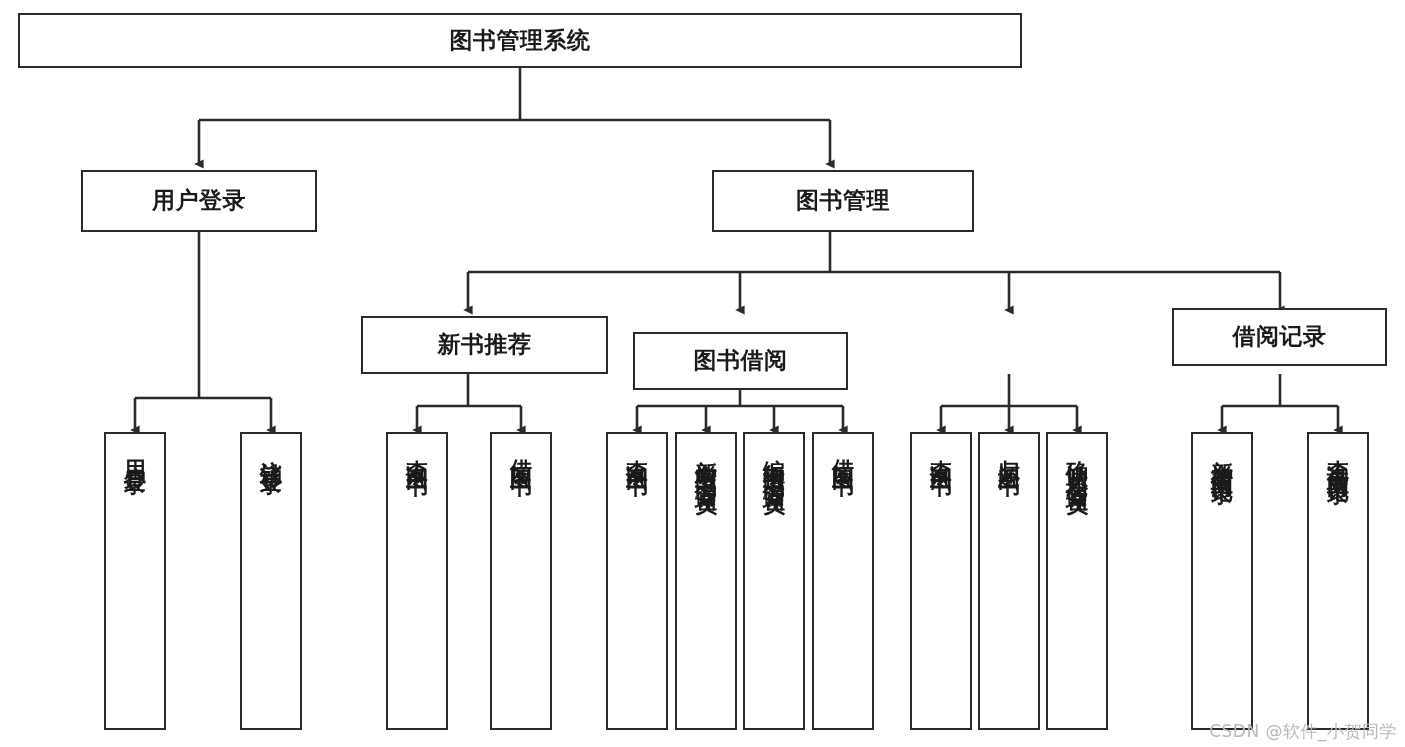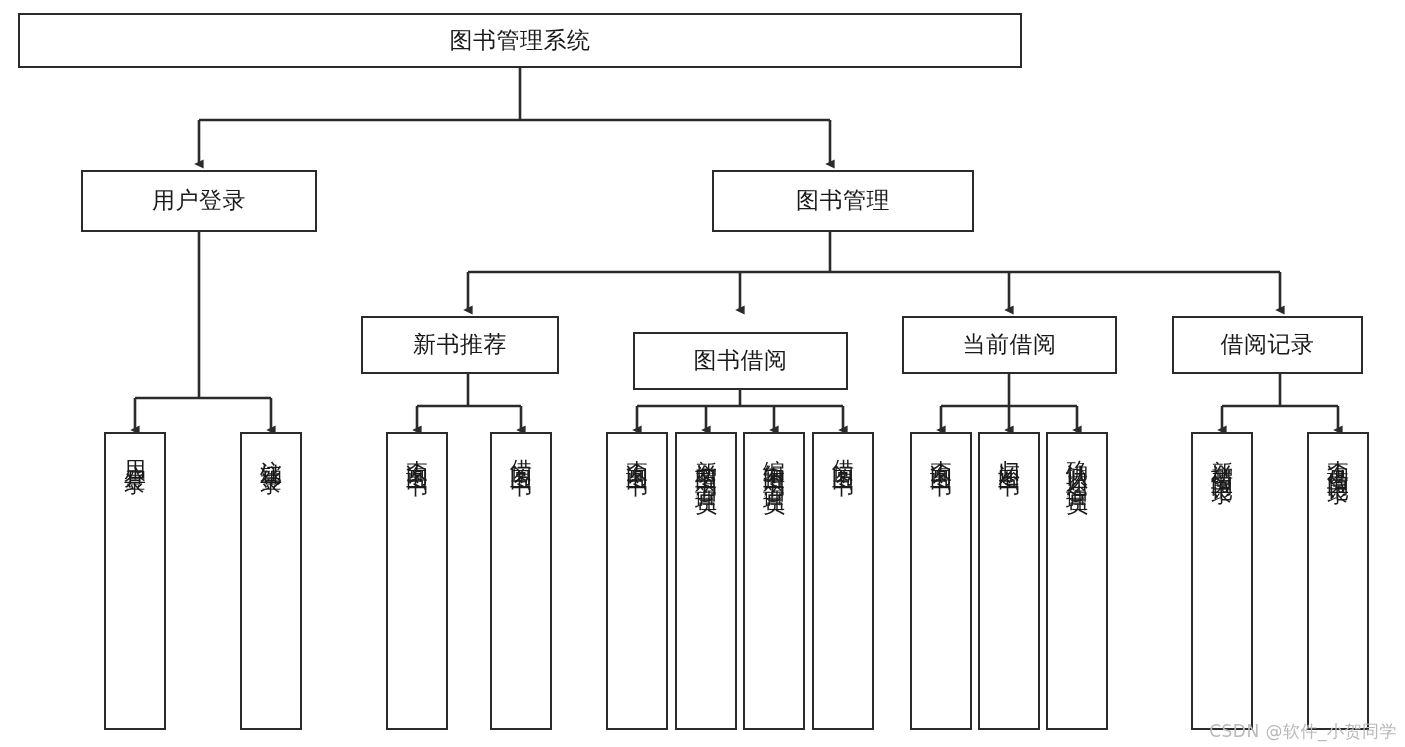--- a/index.html
+++ b/index.html
@@ -34,20 +34,21 @@
     display: flex;
     align-items: center;
     justify-content: center;
     color: #1a1a1a;
   }
   .node .label {
     display: block;
     text-align: center;
     line-height: 1.18;
     white-space: nowrap;
+    font-weight: bold;
   }
   
   .node.horiz .label {
     font-size: 23px;
     letter-spacing: 0.5px;
   }
   .node.root .label {
     font-size: 23px;
   }
   
@@ -138,30 +139,27 @@
     <span class="label">图书管理系统</span>
   </div>
 
   <div class="node horiz" style="left:81px; top:170px; width:236px; height:62px;">
     <span class="label">用户登录</span>
   </div>
   <div class="node horiz" style="left:712px; top:170px; width:262px; height:62px;">
     <span class="label">图书管理</span>
   </div>
 
-  <div class="node horiz" style="left:361px; top:316px; width:198px; height:58px;">
+  <div class="node horiz" style="left:361px; top:316px; width:247px; height:58px;">
     <span class="label">新书推荐</span>
   </div>
   <div class="node horiz" style="left:633px; top:332px; width:215px; height:58px;">
     <span class="label">图书借阅</span>
   </div>
-  <div class="node horiz" style="left:902px; top:316px; width:215px; height:58px;">
-    <span class="label">当前借阅</span>
-  </div>
-  <div class="node horiz" style="left:1172px; top:316px; width:191px; height:58px;">
+  <div class="node horiz" style="left:1172px; top:308px; width:215px; height:58px;">
     <span class="label">借阅记录</span>
   </div>
 
   <div class="node vert" style="left:104px; top:432px; width:62px; height:298px;">
     <span class="label">用户登录</span>
   </div>
   <div class="node vert" style="left:240px; top:432px; width:62px; height:298px;">
     <span class="label">注销登录</span>
   </div>
 

